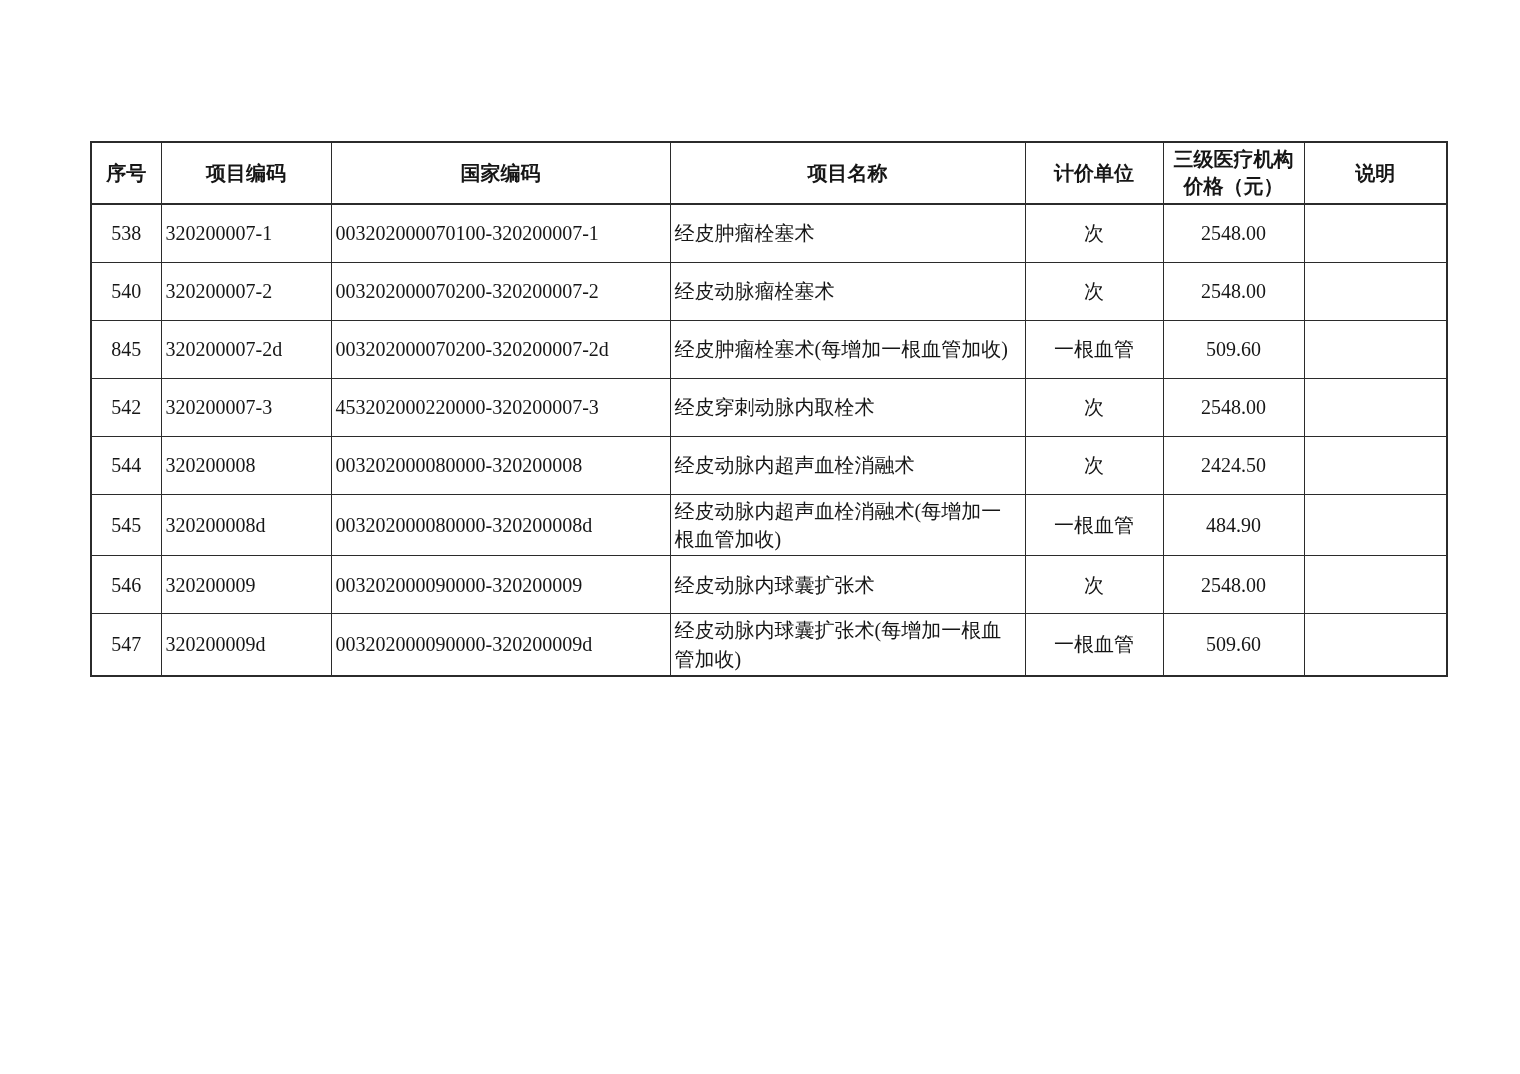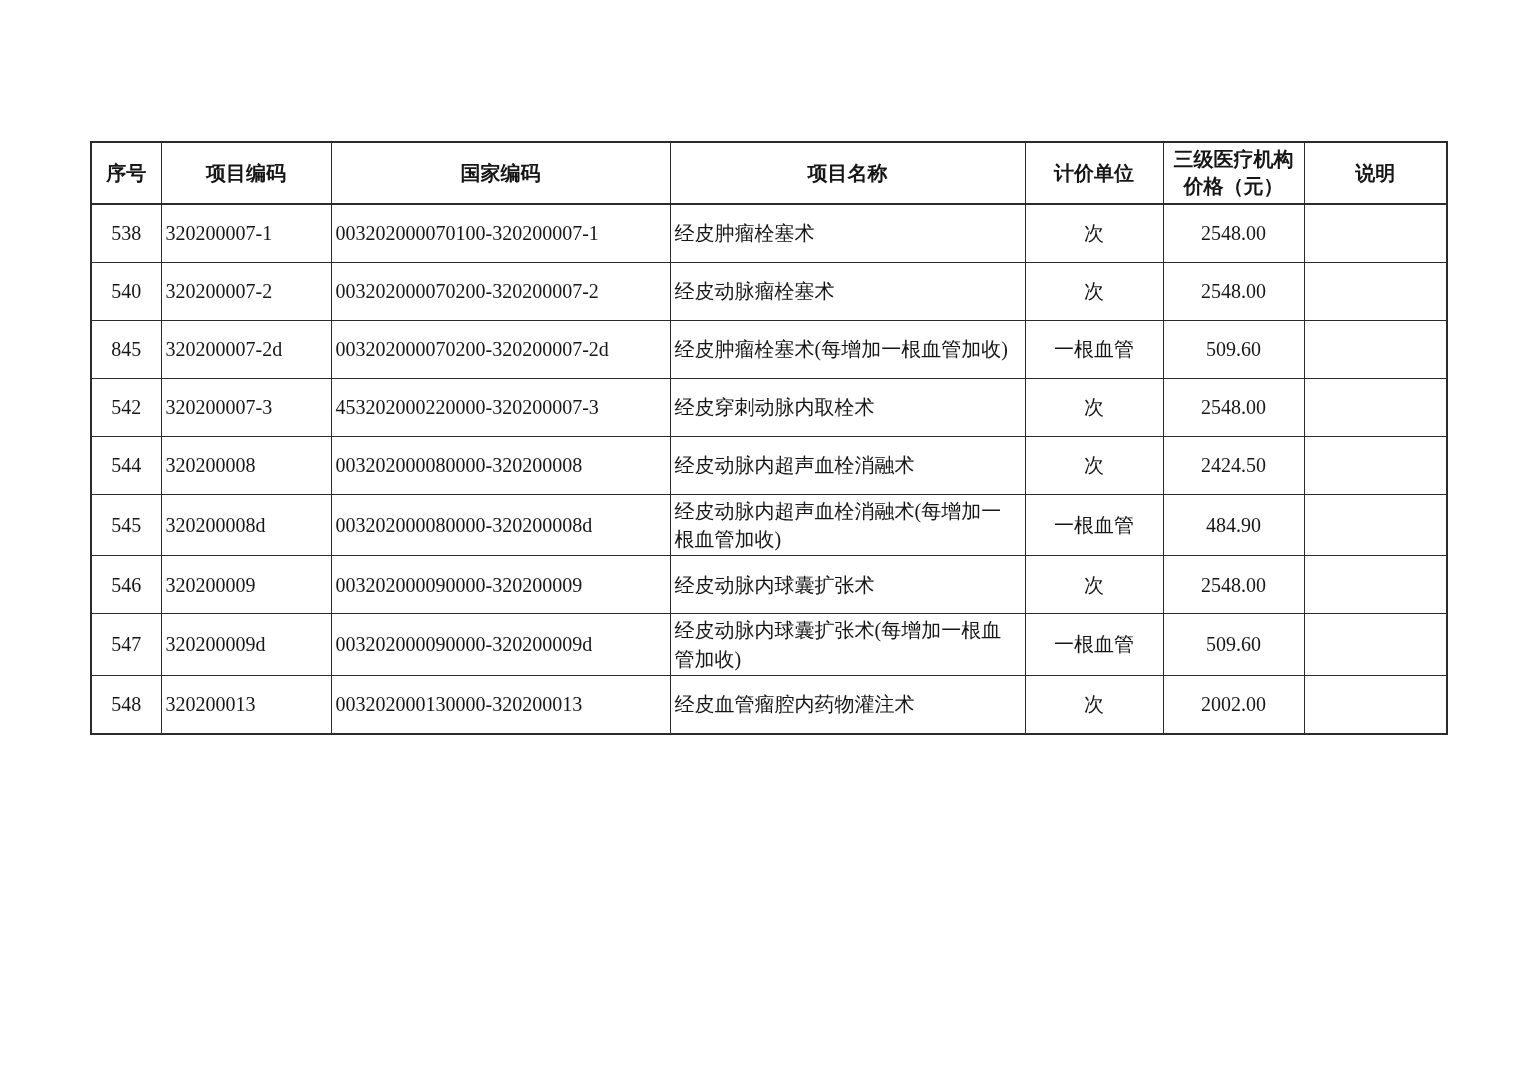--- a/index.html
+++ b/index.html
@@ -156,27 +156,18 @@
         </tr>
         <tr>
           <td class="c0">547</td>
           <td class="c1">320200009d</td>
           <td class="c2">003202000090000-320200009d</td>
           <td class="c3">经皮动脉内球囊扩张术(每增加一根血管加收)</td>
           <td class="c4">一根血管</td>
           <td class="c5">509.60</td>
           <td class="c6"></td>
         </tr>
-        <tr>
-          <td class="c0">548</td>
-          <td class="c1">320200013</td>
-          <td class="c2">003202000130000-320200013</td>
-          <td class="c3">经皮血管瘤腔内药物灌注术</td>
-          <td class="c4">次</td>
-          <td class="c5">2002.00</td>
-          <td class="c6"></td>
-        </tr>
       </tbody>
   </table>
 
   <div class="page-footer">— 48 —</div>
 
 </div>
 
 </body></html>

